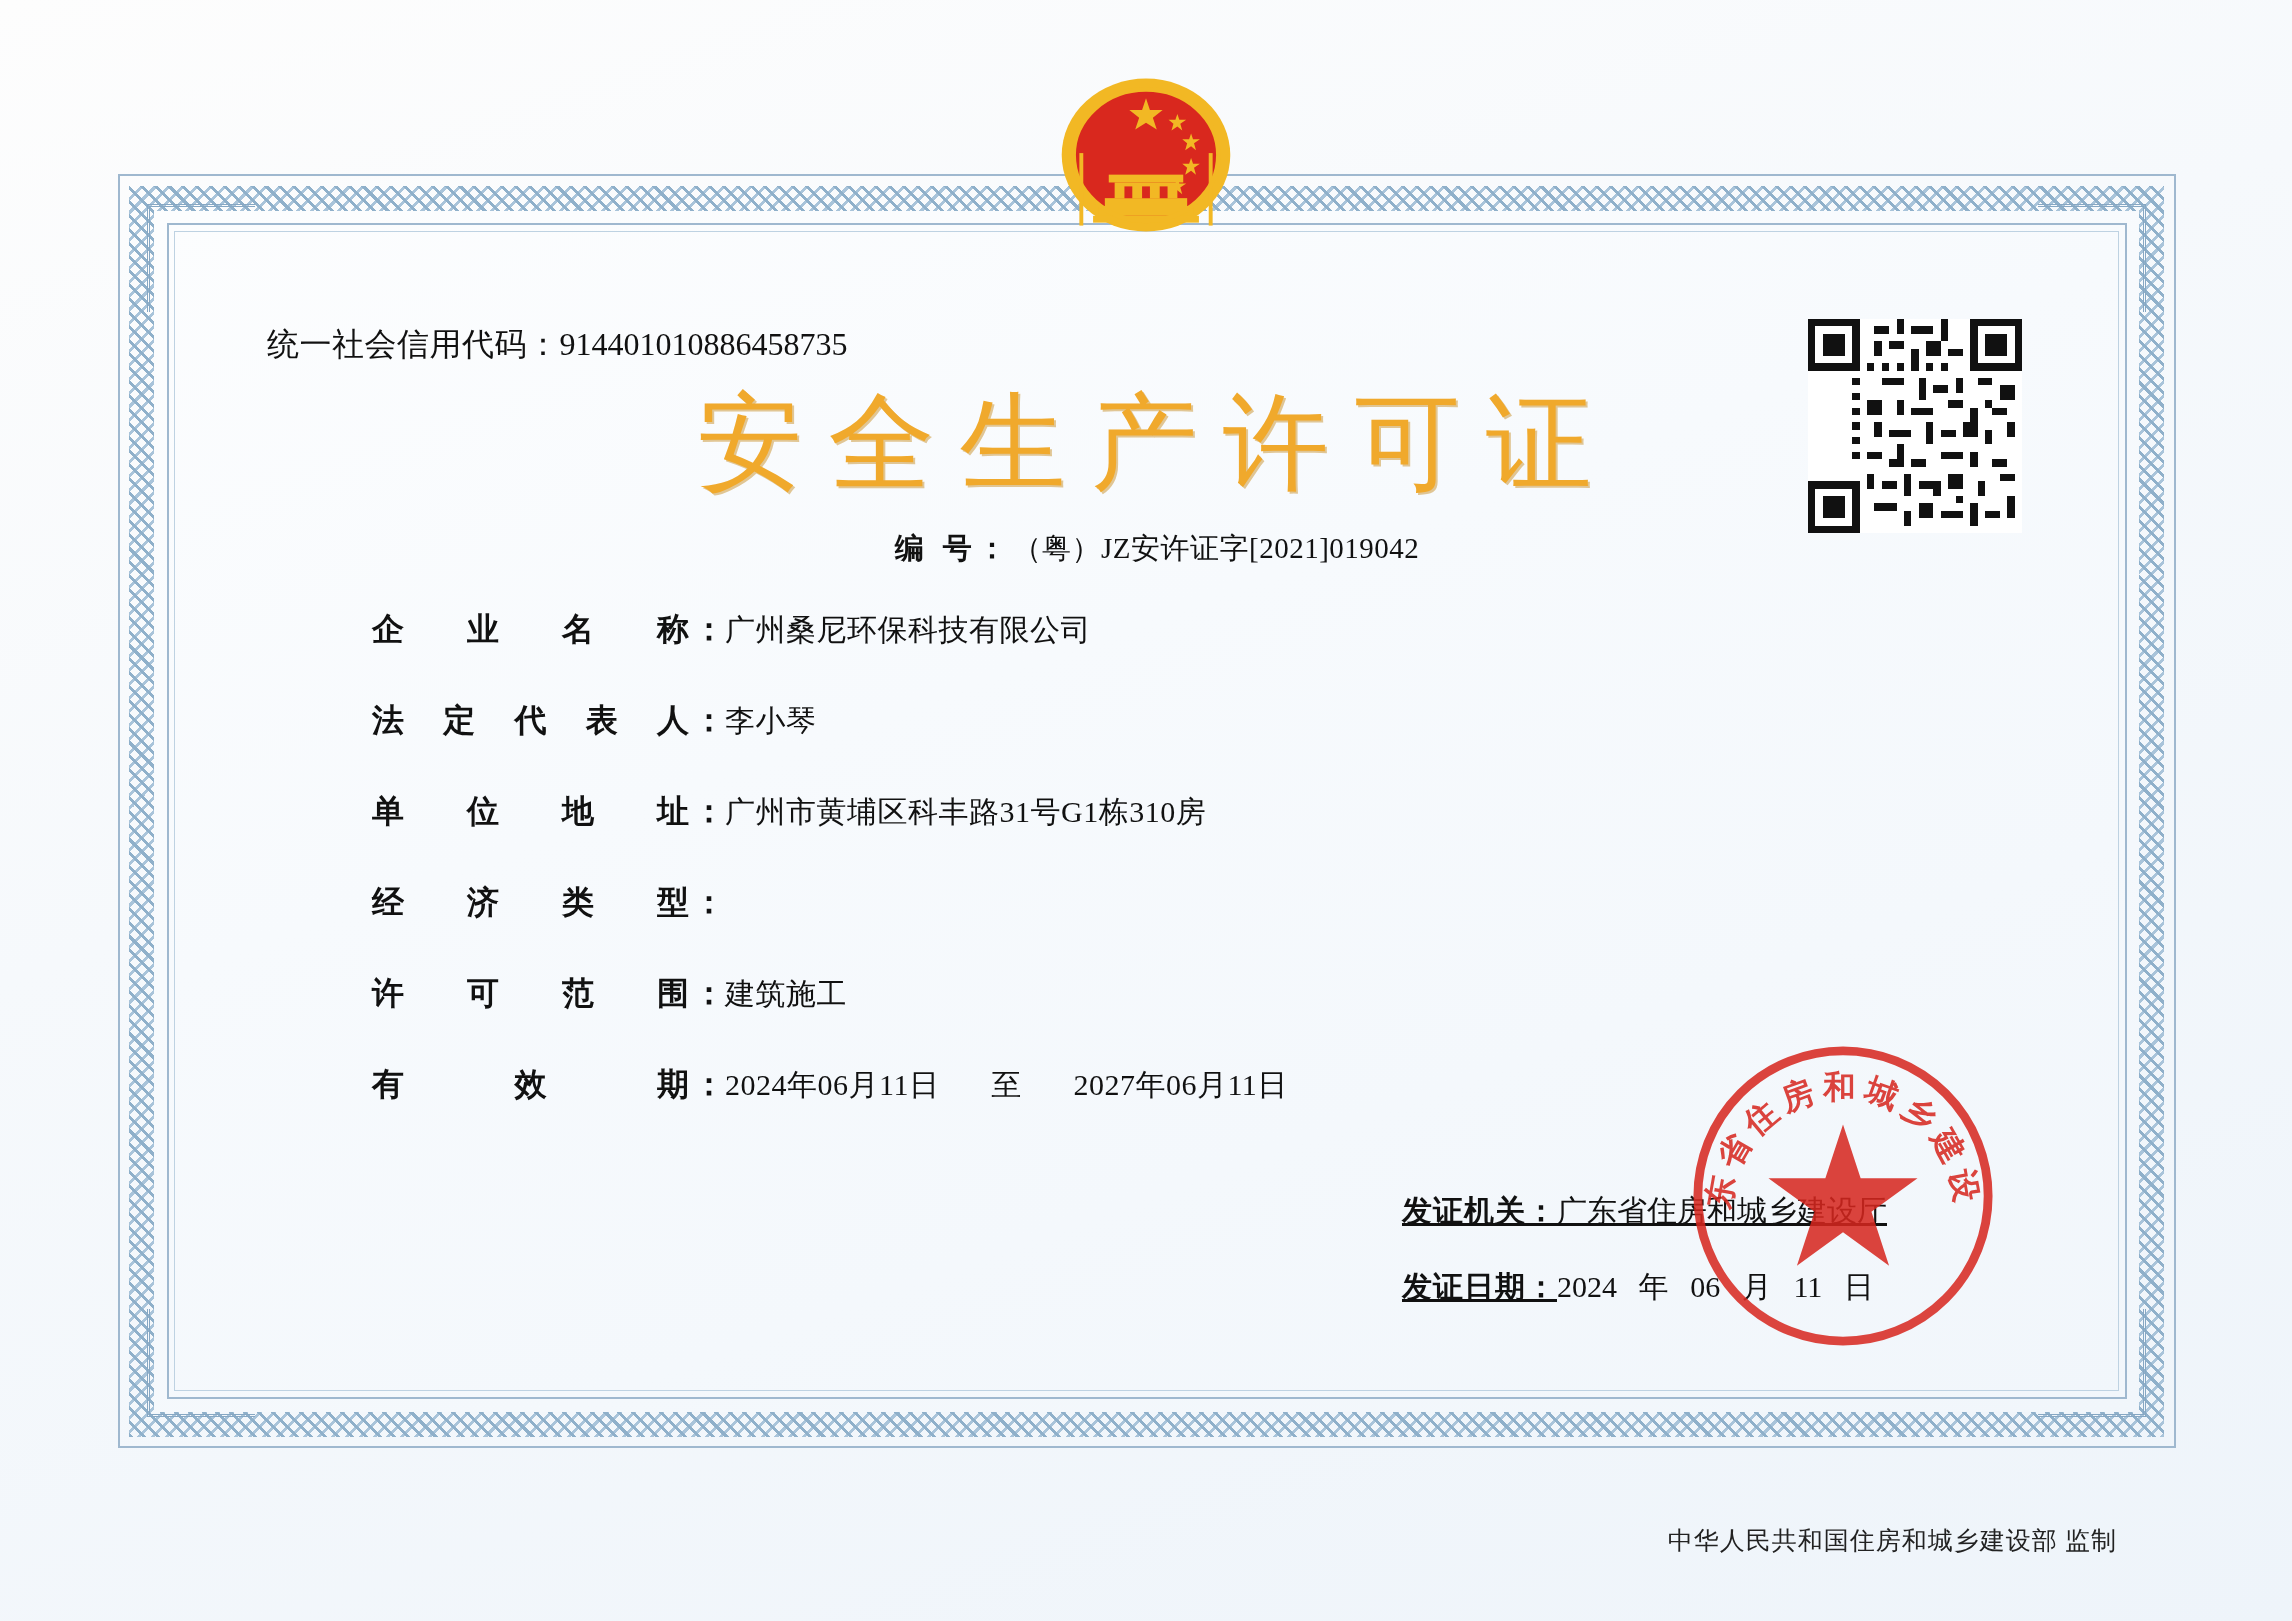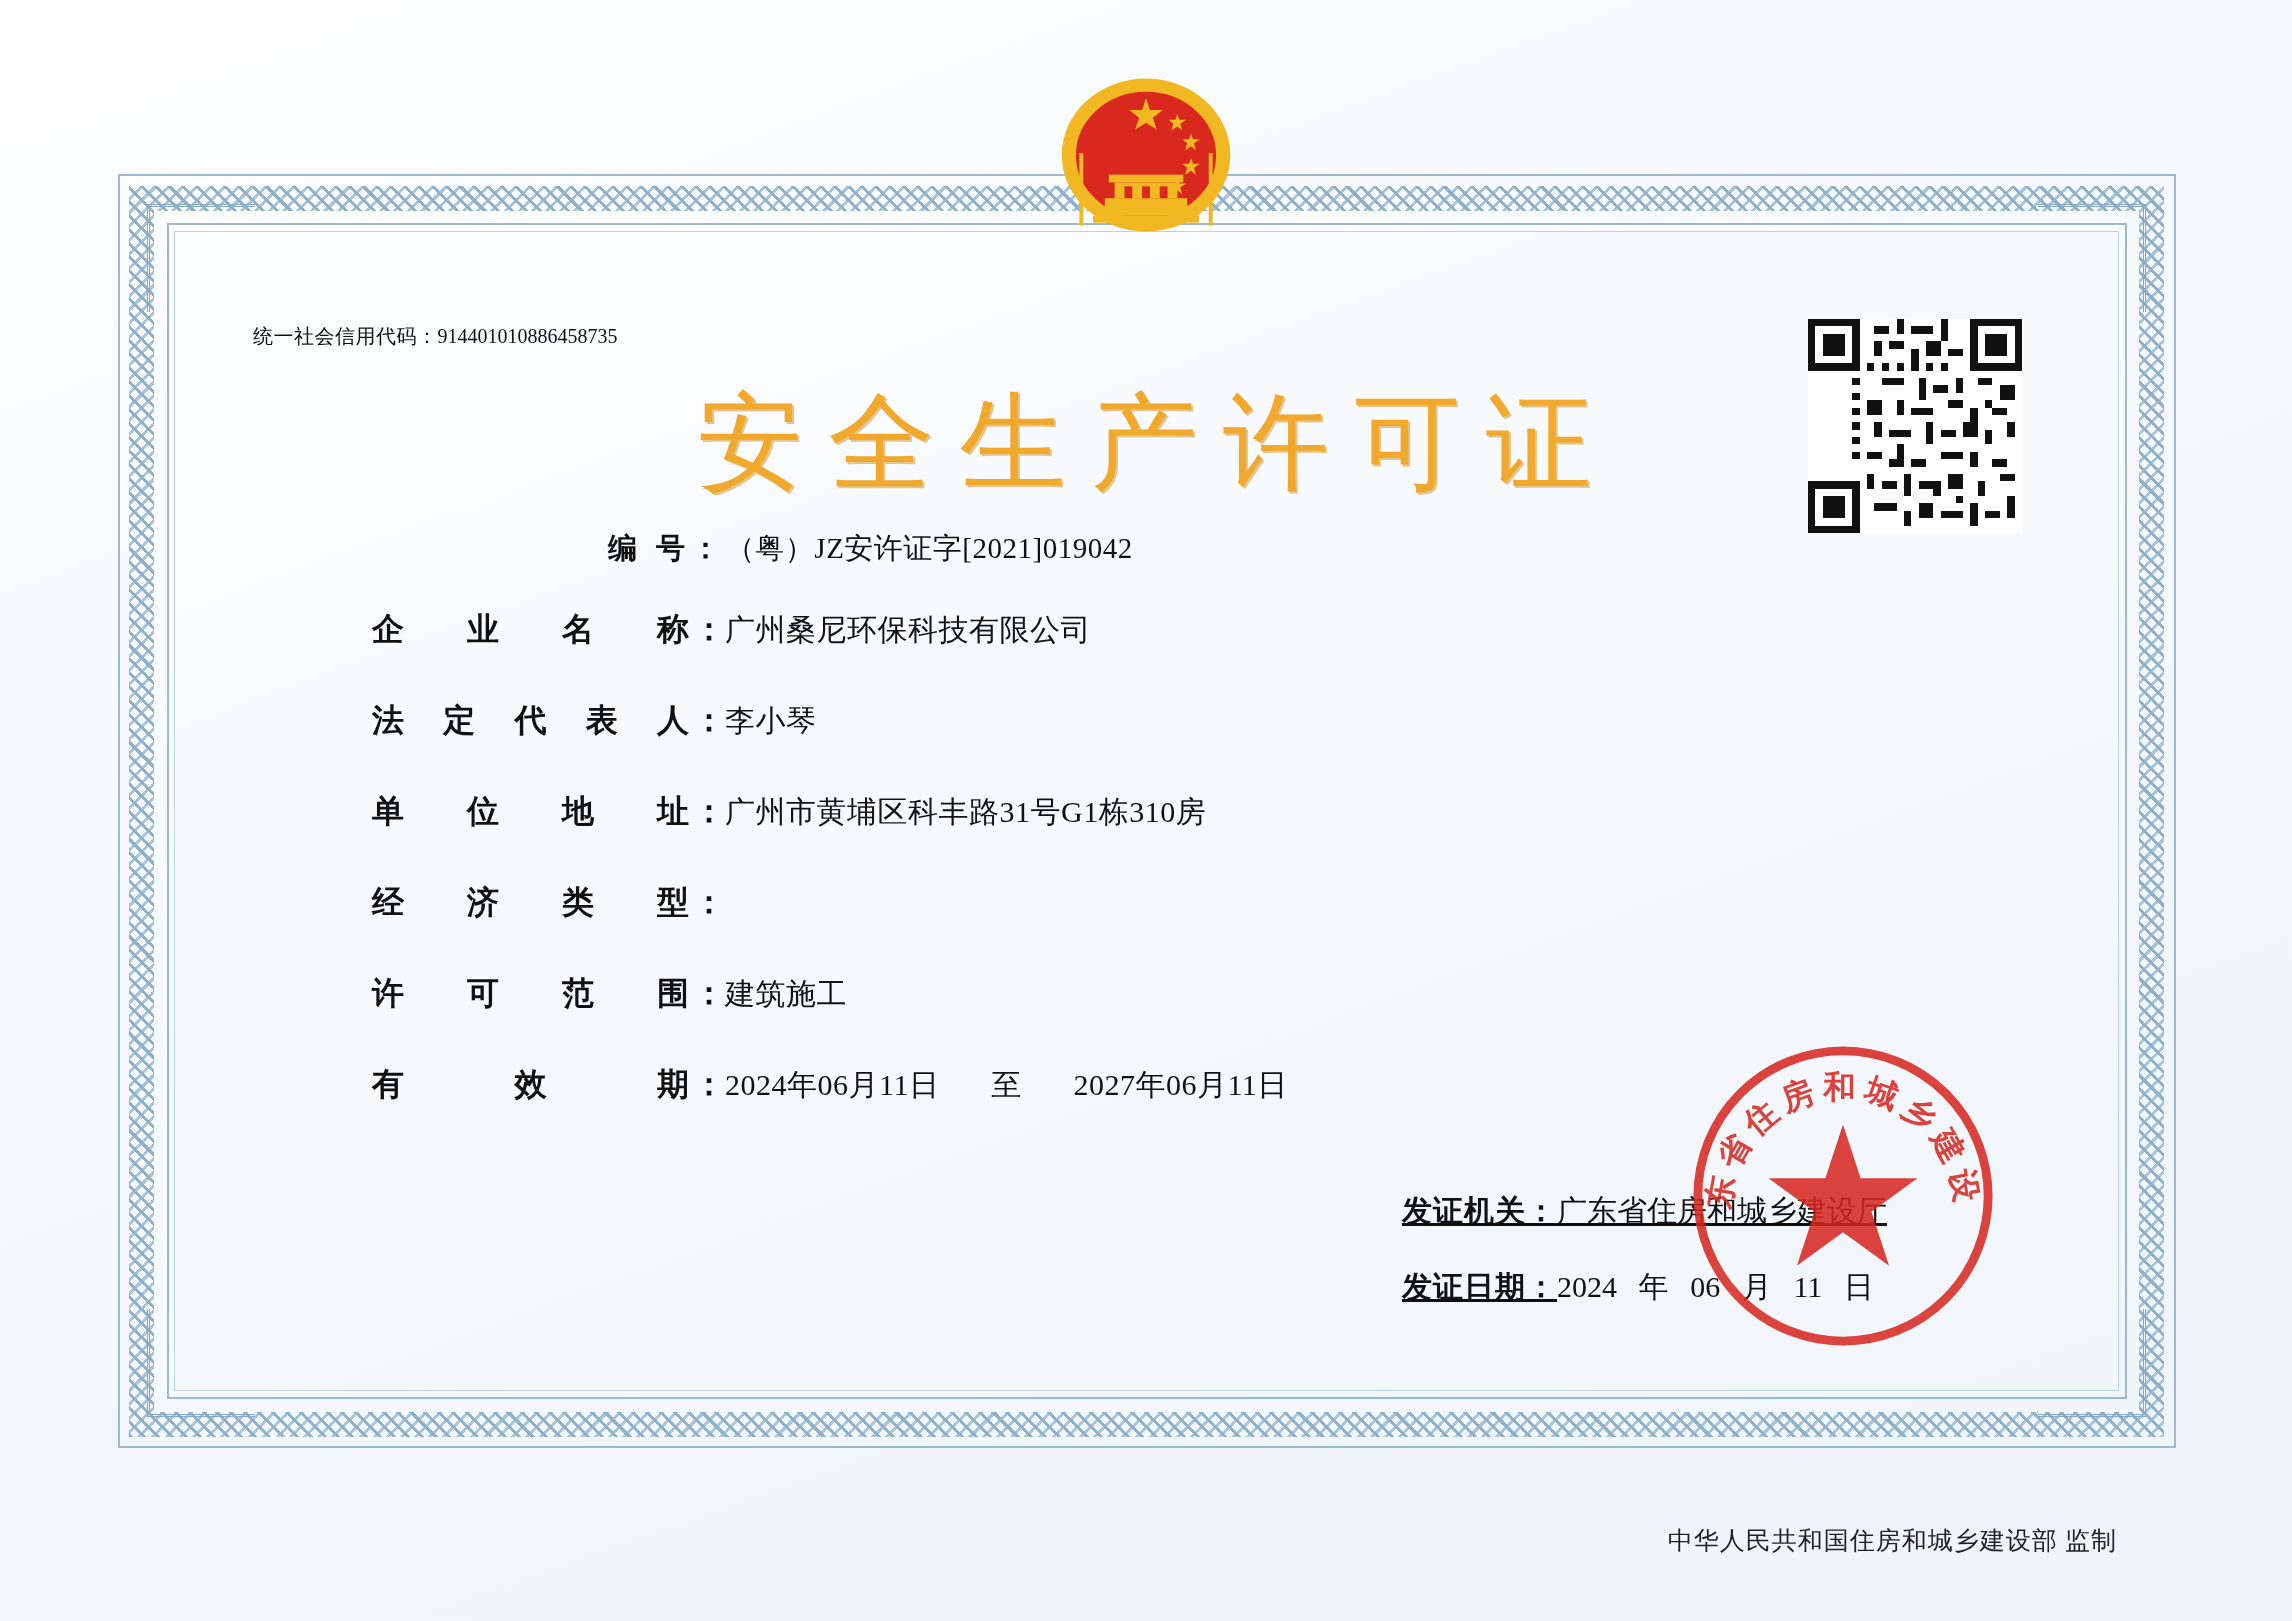--- a/index.html
+++ b/index.html
@@ -88,22 +88,22 @@
   .qr {
     position: absolute;
     left: 1808px; top: 319px;
     width: 214px; height: 214px;
     background: #ffffff;
   }
 
   
   .credit-code {
     position: absolute;
-    left: 253px; top: 323px;
-    font-size: 20px;
+    left: 267px; top: 323px;
+    font-size: 32px;
     color: #111;
     letter-spacing: 0.5px;
     white-space: nowrap;
   }
   .credit-code .num {
     font-family: "Liberation Serif", serif;
     letter-spacing: 0px;
   }
 
   .main-title {
@@ -117,21 +117,21 @@
     letter-spacing: 25.5px;
     color: #f0a92c;
     text-shadow: 2px 2px 0 rgba(196,132,20,0.45);
     white-space: nowrap;
   }
 
   .serial {
     position: absolute;
     left: 608px; top: 529px;
     width: 1098px;
-    text-align: left;
+    text-align: center;
     font-size: 29px;
     color: #111;
     white-space: nowrap;
   }
   .serial .label { font-weight: bold; letter-spacing: 5.9px; }
   .serial .value { letter-spacing: 0.5px; }
 
   .field-rows {
     position: absolute;
     left: 372px; top: 608px;

